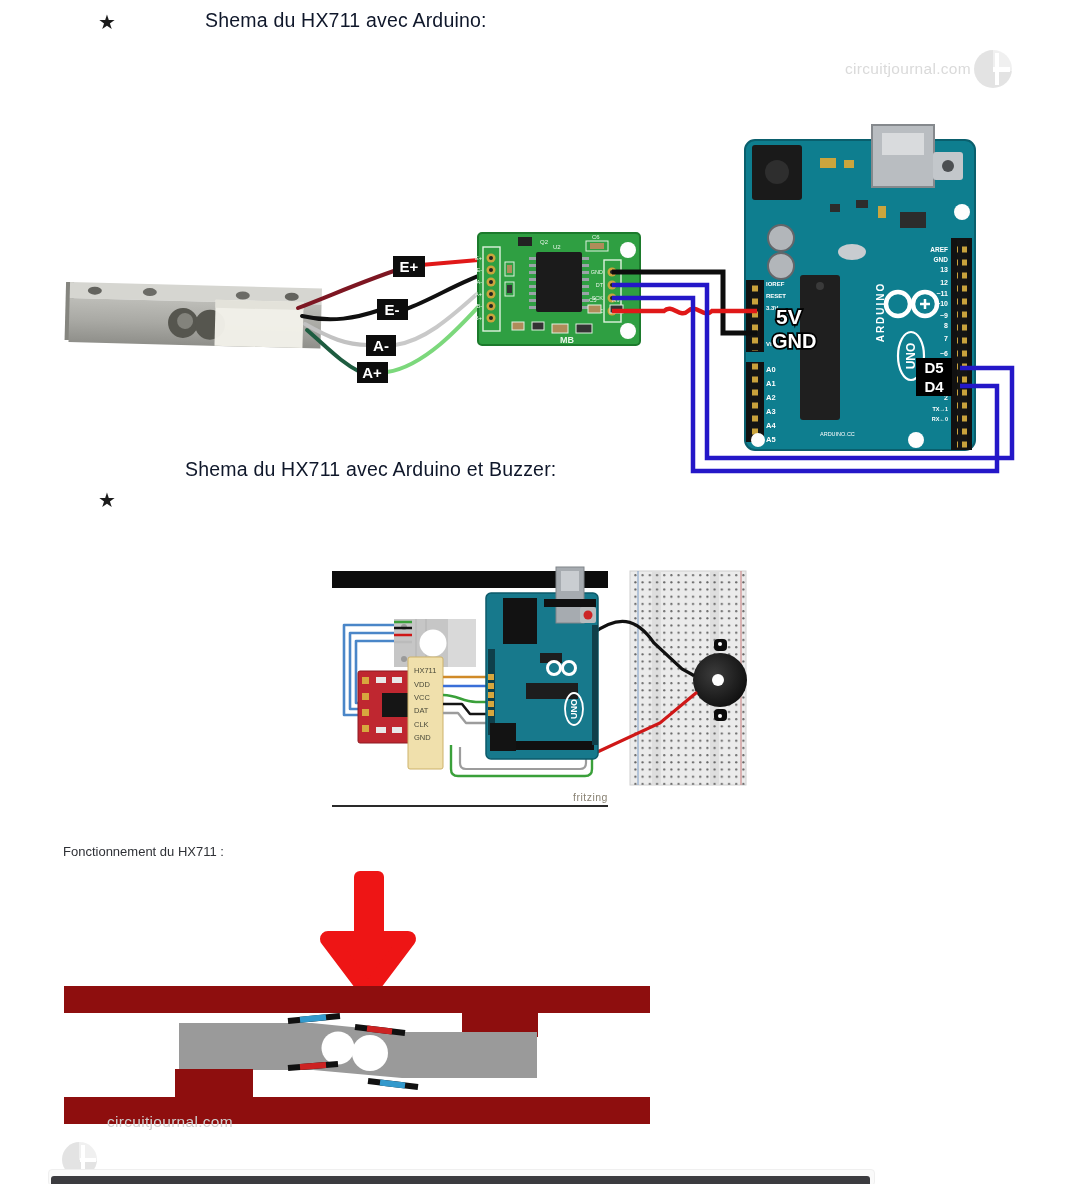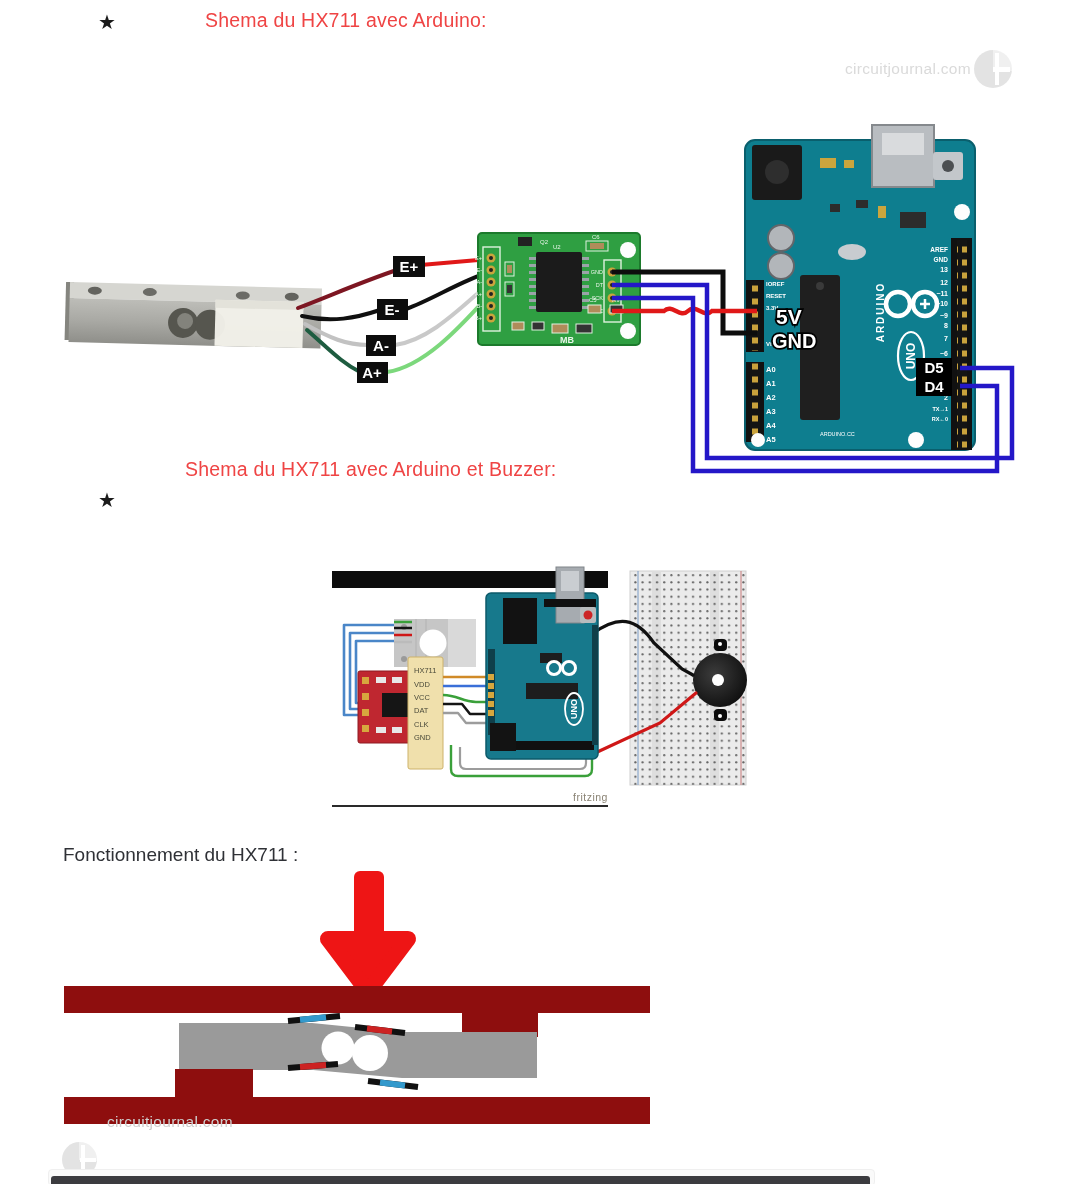--- a/index.html
+++ b/index.html
@@ -1,21 +1,21 @@
 <!DOCTYPE html>
 <html><head>
 <meta charset="utf-8">
 <style>
   html,body{margin:0;padding:0;}
   body{width:1080px;height:1184px;position:relative;background:#fff;overflow:hidden;
        font-family:"Liberation Sans",sans-serif;}
   .abs{position:absolute;}
   .bullet-star{font-size:20px;color:#1b1b1b;}
-  .doc-title{font-size:19.5px;color:#ef4444;letter-spacing:.2px;}
-  .heading{font-size:19px;color:#2f3136;}
+  .doc-title{font-size:19.5px;color:#0f172a;letter-spacing:.2px;}
+  .heading{font-size:13px;color:#2f3136;}
   .wm-text{font-size:15.5px;color:#dadada;letter-spacing:.3px;text-align:center;}
   .wm-logo{border-radius:50%;background:conic-gradient(#f0f0f0 0 95deg,#e3e3e3 95deg 360deg);position:relative;}
   .wm-logo .slit-v{position:absolute;left:54%;top:8%;width:12%;height:84%;background:#fff;}
   .wm-logo .slit-h{position:absolute;left:50%;top:46%;width:46%;height:11%;background:#fff;}
   .bottom-strip-bg{background:#fafafa;border:1px solid #efefef;border-radius:4px;}
   .bottom-strip{background:#3b3b3f;border-radius:3px 3px 0 0;}
   svg text{font-family:"Liberation Sans",sans-serif;}
 </style>
 </head>
 <body>

